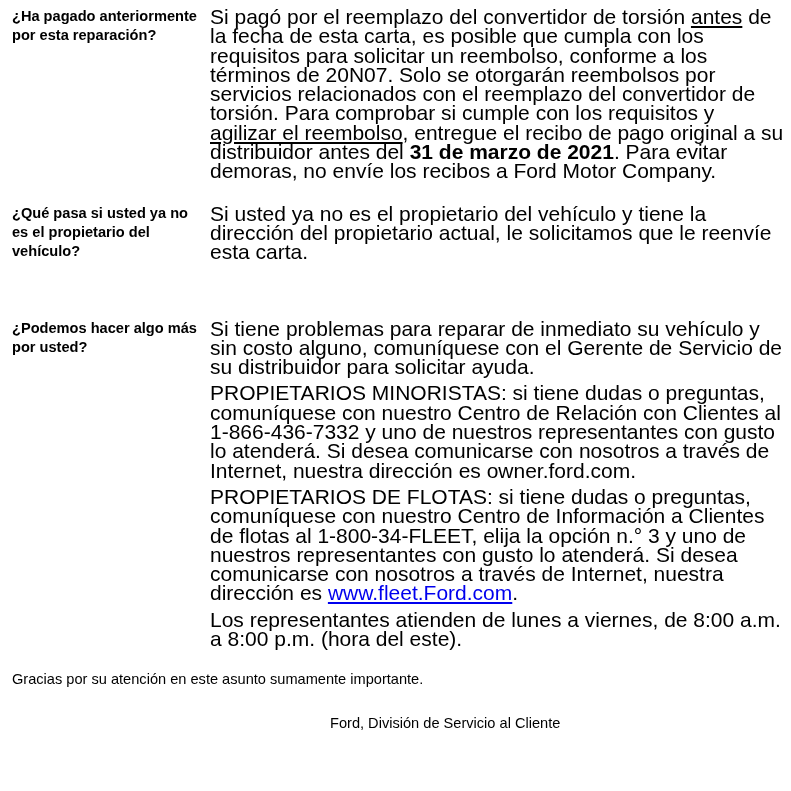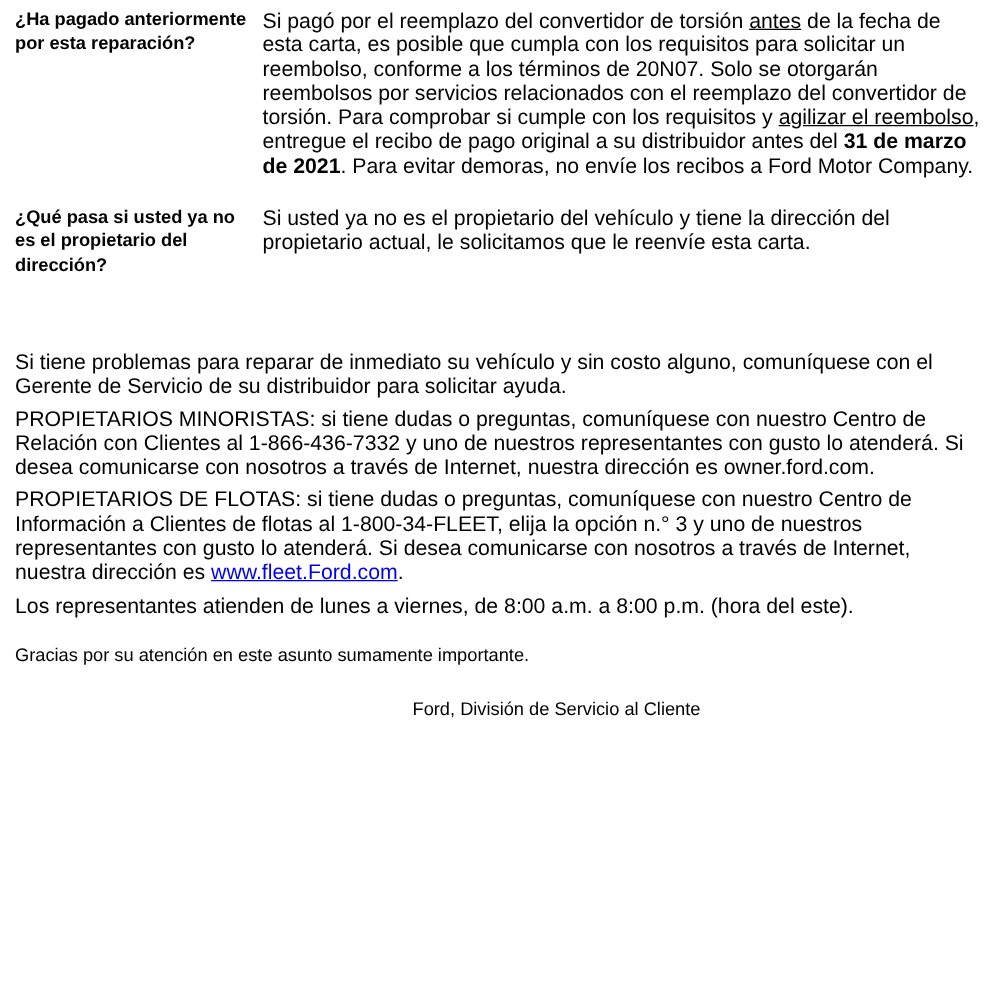--- a/index.html
+++ b/index.html
@@ -29,21 +29,21 @@
     width: 198px;
     flex: 0 0 198px;
     box-sizing: border-box;
     padding-right: 8px;
     font-weight: bold;
     font-size: 14.6px;
     line-height: 19.3px;
   }
   .qa-body {
     flex: 1 1 auto;
-    font-size: 17px;
+    font-size: 21px;
     line-height: 19.3px;
     text-align: left;
   }
   .qa-body p {
     margin: 0 0 0 0;
   }
   .qa-body p + p {
     margin-top: 7px;
   }
   .gap-1 { height: 23px; }
@@ -77,29 +77,30 @@
   <div class="qa-row">
     <div class="qa-label">¿Ha pagado anteriormente por esta reparación?</div>
     <div class="qa-body">
         <p><span>Si pagó por el reemplazo del convertidor de torsión </span><u class="plain">antes</u><span> de la fecha de esta carta, es posible que cumpla con los requisitos para solicitar un reembolso, conforme a los términos de 20N07. Solo se otorgarán reembolsos por servicios relacionados con el reemplazo del convertidor de torsión. Para comprobar si cumple con los requisitos y </span><u class="plain">agilizar el reembolso</u><span>, entregue el recibo de pago original a su distribuidor antes del </span><b class="strong">31 de marzo de 2021</b><span>. Para evitar demoras, no envíe los recibos a Ford Motor Company.</span></p>
       </div>
   </div>
 
   <div class="gap-1"></div>
 
   <div class="qa-row">
-    <div class="qa-label">¿Qué pasa si usted ya no es el propietario del dirección?</div>
+    <div class="qa-label">¿Qué pasa si usted ya no es el propietario del vehículo?</div>
     <div class="qa-body">
         <p><span>Si usted ya no es el propietario del vehículo y tiene la dirección del propietario actual, le solicitamos que le reenvíe esta carta.</span></p>
       </div>
   </div>
 
   <div class="gap-2"></div>
 
   <div class="qa-row">
+    <div class="qa-label">¿Podemos hacer algo más por usted?</div>
     <div class="qa-body">
         <p><span>Si tiene problemas para reparar de inmediato su vehículo y sin costo alguno, comuníquese con el Gerente de Servicio de su distribuidor para solicitar ayuda.</span></p>
         <p><span>PROPIETARIOS MINORISTAS: si tiene dudas o preguntas, comuníquese con nuestro Centro de Relación con Clientes al 1-866-436-7332 y uno de nuestros representantes con gusto lo atenderá. Si desea comunicarse con nosotros a través de Internet, nuestra dirección es owner.ford.com.</span></p>
         <p><span>PROPIETARIOS DE FLOTAS: si tiene dudas o preguntas, comuníquese con nuestro Centro de Información a Clientes de flotas al 1-800-34-FLEET, elija la opción n.° 3 y uno de nuestros representantes con gusto lo atenderá. Si desea comunicarse con nosotros a través de Internet, nuestra dirección es </span><a class="link" href="#">www.fleet.Ford.com</a><span>.</span></p>
         <p><span>Los representantes atienden de lunes a viernes, de 8:00 a.m. a 8:00 p.m. (hora del este).</span></p>
       </div>
   </div>
 
   <div class="gap-3"></div>
 

